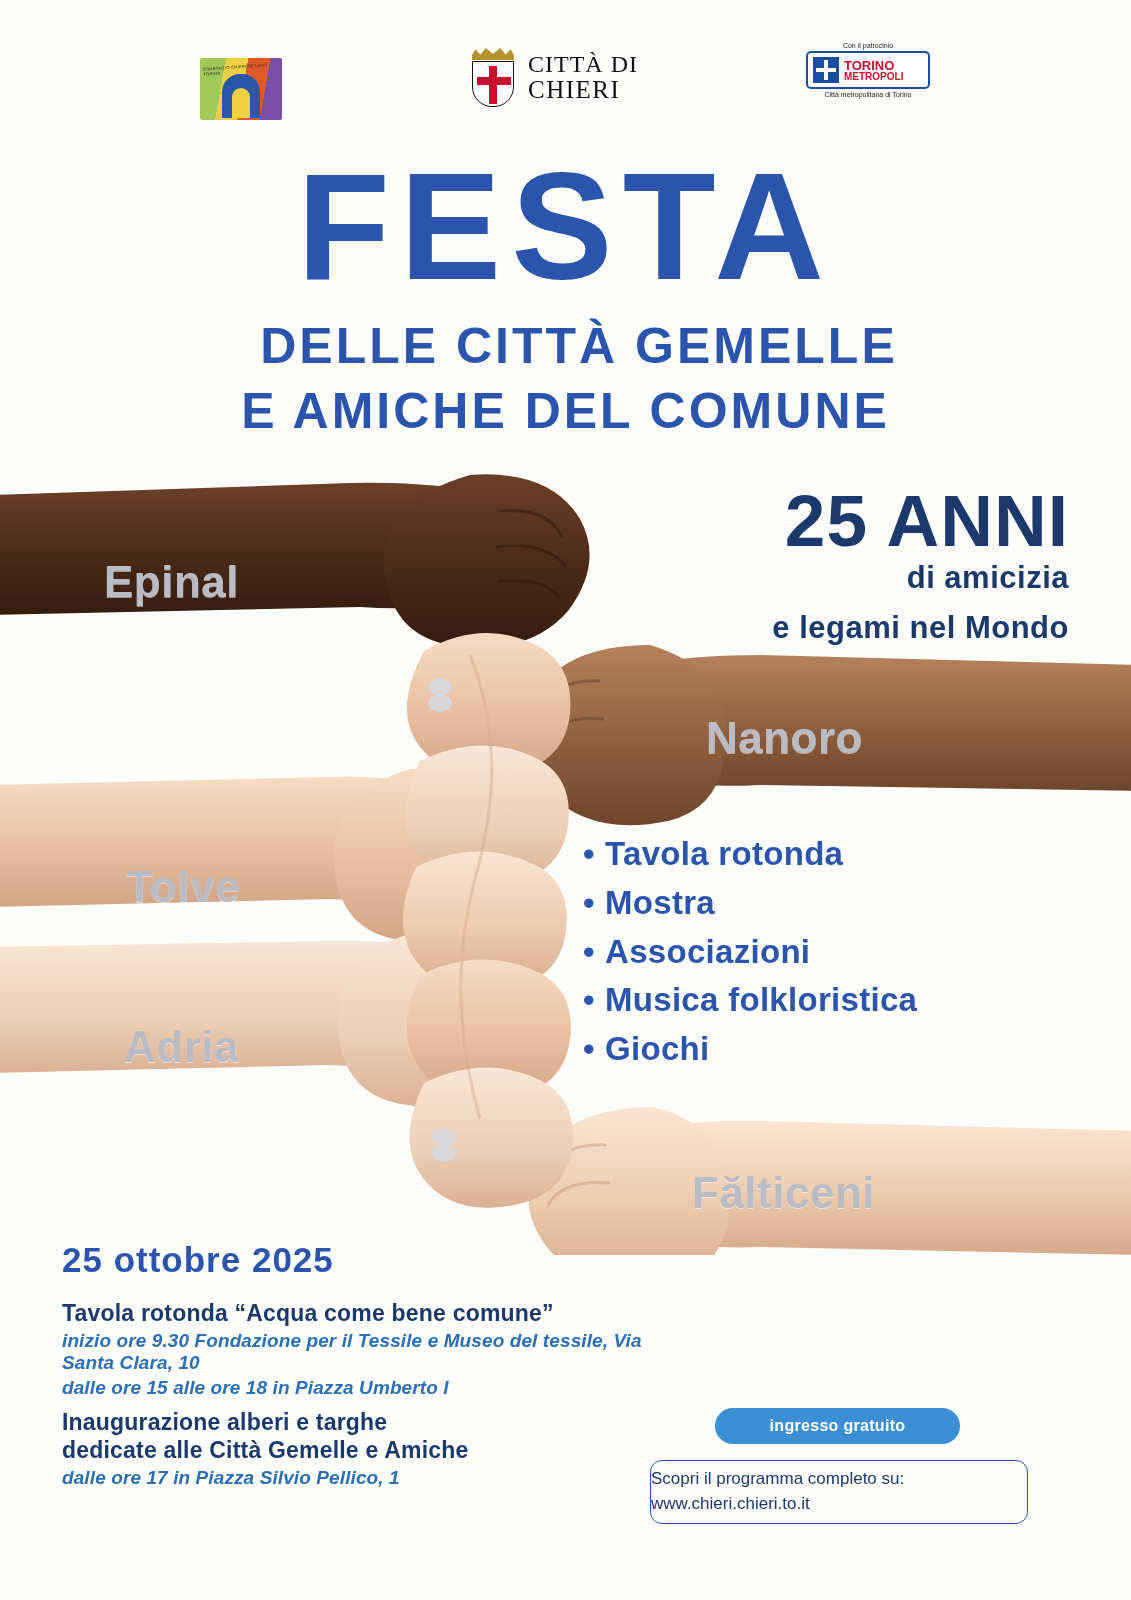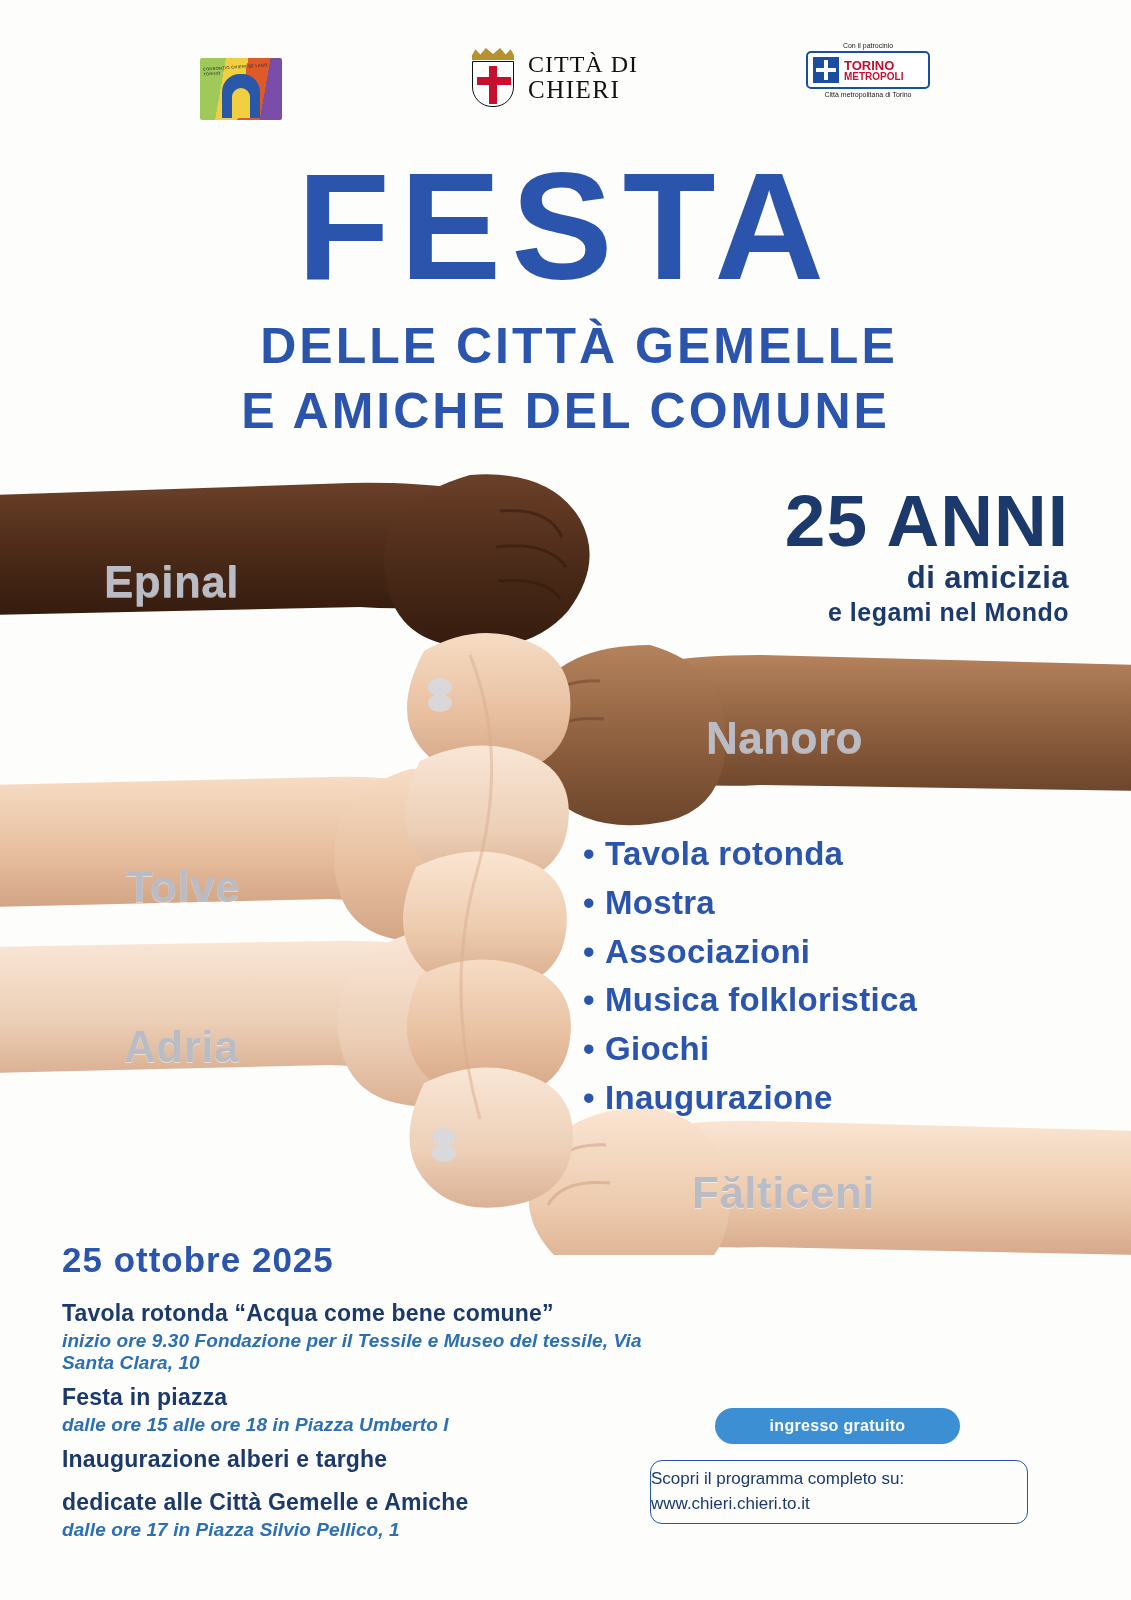--- a/index.html
+++ b/index.html
@@ -210,24 +210,24 @@
     line-height: .92;
     color: #1b3a6b;
   }
   .anni-l2 {
     font-size: 31px;
     font-weight: bold;
     letter-spacing: .5px;
     margin-top: 6px;
   }
   .anni-l3 {
-    font-size: 25px;
+    font-size: 31px;
     font-weight: bold;
     letter-spacing: .5px;
-    margin-top: 2px;
+    margin-top: 14px;
   }
 
   
   .art {
     position: absolute;
     left: 0;
     top: 455px;
     width: 1131px;
     height: 800px;
     overflow: hidden;
@@ -467,34 +467,32 @@
 <div class="city city-tolve">Tolve</div>
 <div class="city city-adria">Adria</div>
 <div class="city city-falticeni">Fălticeni</div>
 
 <ul class="bullets">
   <li>Tavola rotonda</li>
   <li>Mostra</li>
   <li>Associazioni</li>
   <li>Musica folkloristica</li>
   <li>Giochi</li>
-  <li>Inaugurazione</li>
 </ul>
 
 <div class="date-line">25 ottobre 2025</div>
 
 <div class="info">
   <div class="h first">Tavola rotonda “Acqua come bene comune”</div>
   <div class="s">inizio ore 9.30 Fondazione per il Tessile e Museo del tessile, Via Santa Clara, 10</div>
 
-  <div class="h">Festa in piazza</div>
   <div class="s">dalle ore 15 alle ore 18 in Piazza Umberto I</div>
 
   <div class="h">Inaugurazione alberi e targhe</div>
-  <div class="h" style="margin-top:16px">dedicate alle Città Gemelle e Amiche</div>
+  <div class="h" style="margin-top:1px">dedicate alle Città Gemelle e Amiche</div>
   <div class="s">dalle ore 17 in Piazza Silvio Pellico, 1</div>
 </div>
 
 <div class="badge-free">ingresso gratuito</div>
 
 <div class="box-program">
   <div>Scopri il programma completo su:</div>
   <div>www.chieri.chieri.to.it</div>
 </div>
 

